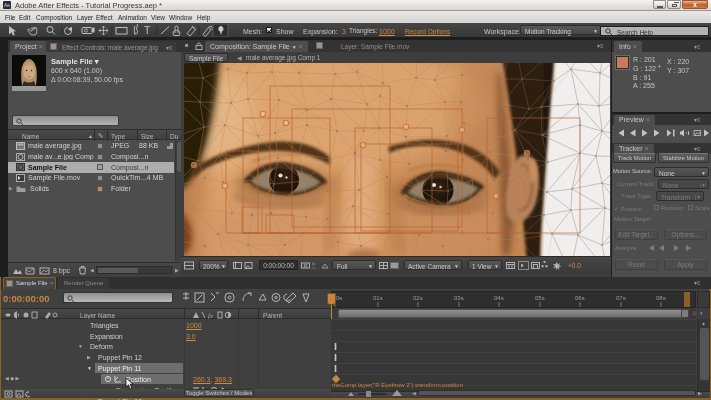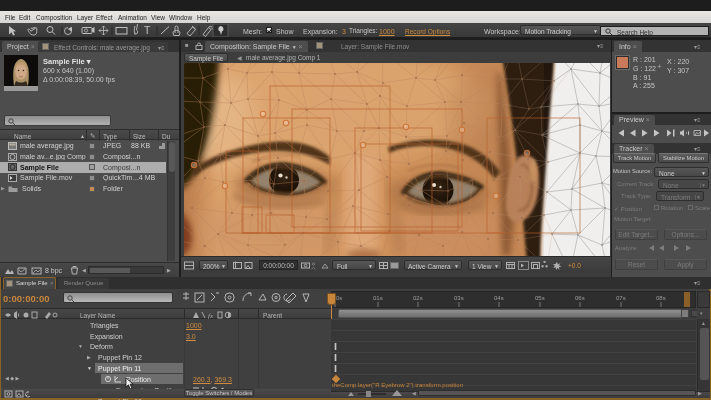--- a/index.html
+++ b/index.html
@@ -9,20 +9,34 @@
 .dim{color:#7d7d7d}
 .orange{color:#cf8c3e}
 .btn{background:linear-gradient(#5d5d5d,#4a4a4a);border:1px solid #2f2f2f;border-top-color:#747474;
  border-radius:2px;color:#c9c9c9;font-size:6.5px;text-align:center}
 .btn.dis{background:#4c4c4c;border-color:#3f3f3f;border-top-color:#575757;color:#7c7c7c}
 .tab{font-size:7px;color:#c9c9c9;padding:2px 5px 1px 5px;background:#4d4d4d;border-radius:2px 2px 0 0}
 .dd{background:linear-gradient(#575757,#474747);border:1px solid #2d2d2d;border-radius:2px;color:#ccc;font-size:6.5px}
 </style></head><body>
 <div id="root">
 
+<div class="abs" style="left:0;top:0;width:711px;height:11px;background:linear-gradient(#f4f3f1,#d9d7d3);border-bottom:1px solid #9a9894">
+ <div class="abs" style="left:3px;top:1px;width:8px;height:8px;background:#2b2b33;border-radius:1px;color:#cfd4ee;font-size:5px;text-align:center;line-height:8px">Ae</div>
+ <div class="abs" style="left:15px;top:1px;font-size:7.5px;color:#3a3a3a">Adobe After Effects - Tutorial Progress.aep *</div>
+ <div class="abs" style="left:653px;top:0;width:57px;height:10px">
+  <div class="abs" style="left:0;top:0;width:13px;height:9px;background:linear-gradient(#fbfbfa,#cfcdc9);border:1px solid #8e8c88;border-radius:0 0 2px 2px">
+    <div class="abs" style="left:3px;top:5px;width:6px;height:2px;background:#555"></div>
+        </div>
+  <div class="abs" style="left:14px;top:0;width:14px;height:9px;background:linear-gradient(#fbfbfa,#cfcdc9);border:1px solid #8e8c88;border-radius:0 0 2px 2px">
+    <div class="abs" style="left:4px;top:3px;width:5px;height:3px;border:1px solid #555"></div>
+    <div class="abs" style="left:6px;top:1px;width:5px;height:1px;background:#555"></div>
+        </div>
+  <div class="abs" style="left:29px;top:0;width:26px;height:9px;background:linear-gradient(#f2b489,#c05c33 55%,#d8793f);border:1px solid #8e5a3a;border-radius:0 0 2px 2px;color:#fff;font-size:7px;text-align:center;line-height:8px;font-weight:bold">x</div>
+ </div>
+</div>
 
 <div class="abs" style="left:0;top:11px;width:711px;height:12px;background:linear-gradient(#e9e7e4,#d8d6d2);color:#1d1d1d;font-size:6.5px">
  <span class="abs" style="left:5px;top:3px">File</span>
  <span class="abs" style="left:19px;top:3px">Edit</span>
  <span class="abs" style="left:36px;top:3px">Composition</span>
  <span class="abs" style="left:77px;top:3px">Layer</span>
  <span class="abs" style="left:96px;top:3px">Effect</span>
  <span class="abs" style="left:118px;top:3px">Animation</span>
  <span class="abs" style="left:151px;top:3px">View</span>
  <span class="abs" style="left:169px;top:3px">Window</span>
@@ -76,21 +90,21 @@
  </div>
  <div class="abs" style="left:600px;top:3px;width:109px;height:10px;background:#b2b2b2;border:1px solid #1e1e1e">
    <svg style="position:absolute;left:4px;top:1px" width="8" height="8" viewBox="0 0 8 8">
           <circle cx="3" cy="3" r="2.2" fill="none" stroke="#333" stroke-width="1"></circle>
           <line x1="4.6" y1="4.6" x2="7" y2="7" stroke="#333" stroke-width="1"></line>
         </svg>
    <span style="position:absolute;left:16px;top:2px;color:#2e2e2e;font-size:6.5px">Search Help</span>
  </div>
 </div>
 
-<div class="abs" style="left:0;top:40px;width:179px;height:237px;background:#4d4d4d">
+<div class="abs" style="left:8px;top:40px;width:179px;height:237px;background:#4d4d4d">
  <div class="abs" style="left:0;top:0;width:179px;height:12px;background:#333">
   <div class="tab abs" style="left:2px;top:1px;height:11px">Project <span style="color:#888">×</span></div>
   <div class="abs" style="left:38px;top:2px;width:130px;height:10px;background:#3a3a3a">
     <div class="abs" style="left:4px;top:1px;width:7px;height:7px;background:#a3937b;border:1px solid #666"></div>
     <span class="abs" style="left:16px;top:2px;font-size:6.5px;color:#999">Effect Controls: male average.jpg</span>
     <span class="abs" style="left:120px;top:2px;font-size:6px;color:#999">▾≡</span>
   </div>
  </div>
 
  <div class="abs" style="left:4px;top:15px;width:34px;height:31px;background:#000">

